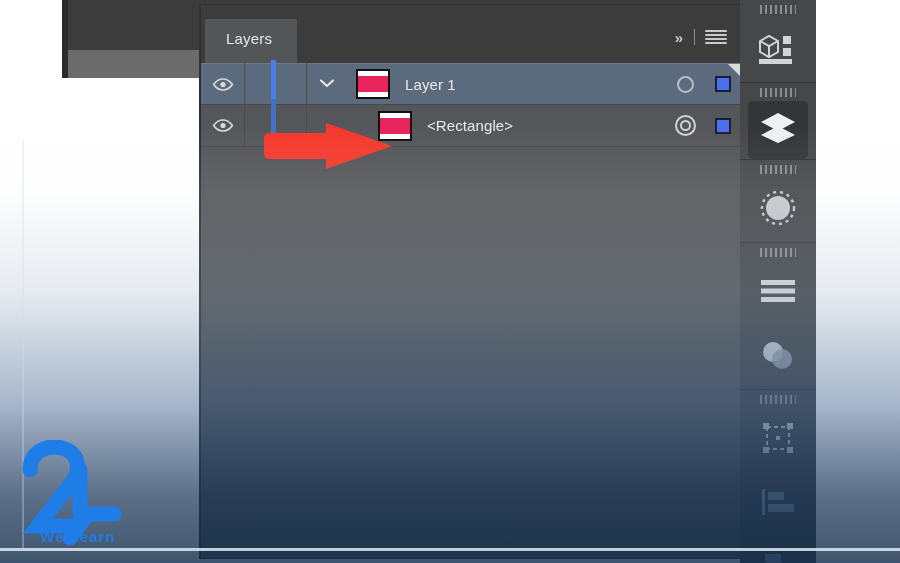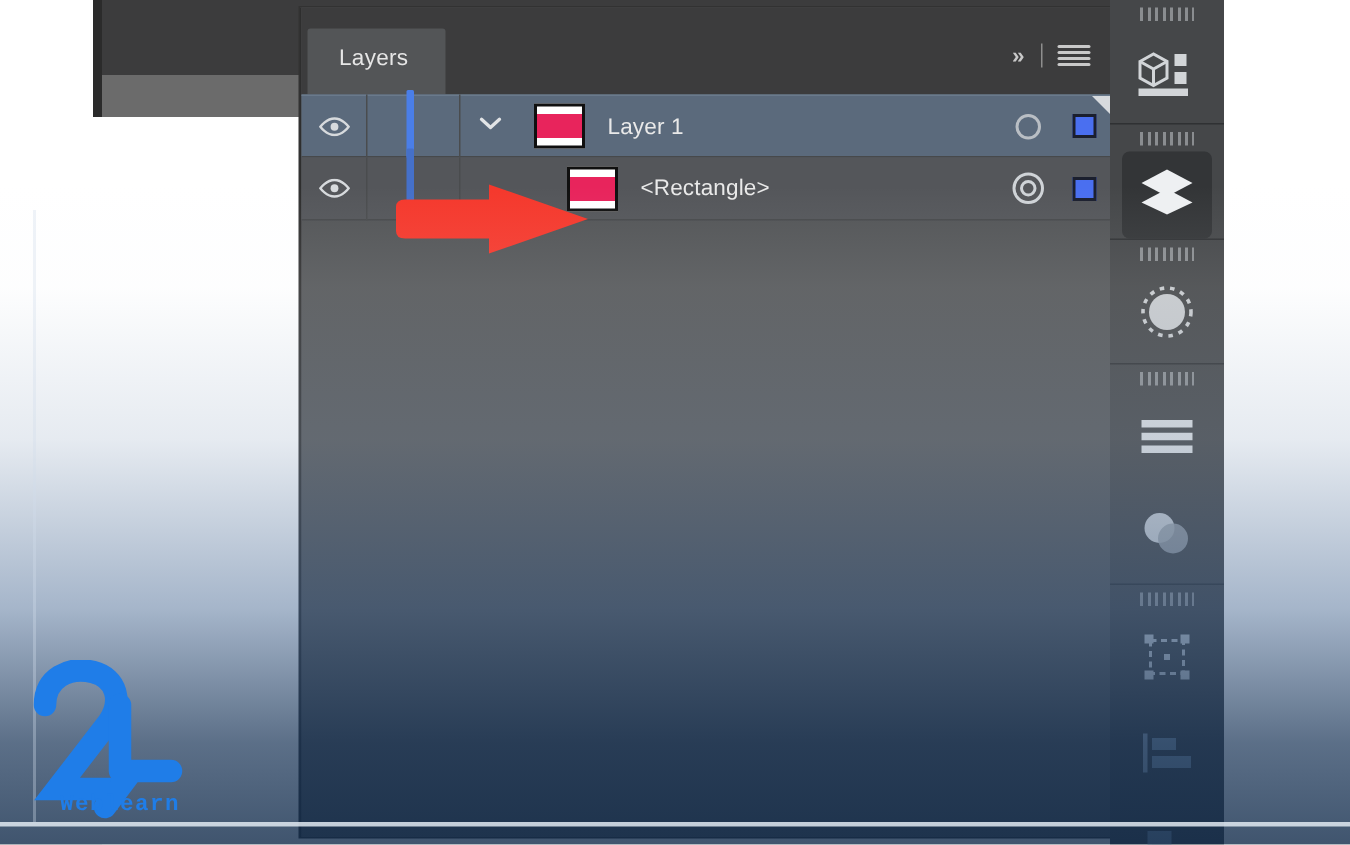--- a/index.html
+++ b/index.html
@@ -103,21 +103,21 @@
       rgba(60,95,140,0.46) 72%,
       rgba(22,50,85,0.70) 88%,
       rgba(16,42,74,0.80) 100%);}
   .overlay-frame{position:absolute;left:0;top:0;width:900px;height:563px;pointer-events:none;}
   .frame-line{position:absolute;left:0;top:548px;width:900px;height:3px;background:rgba(226,234,242,0.85);}
   .frame-left{position:absolute;left:22px;top:140px;width:2px;height:408px;background:rgba(210,222,234,0.35);}
 
   
   .wm{position:absolute;left:18px;top:440px;width:120px;height:115px;}
   .wm-text{position:absolute;left:22px;top:88px;font-size:15px;font-weight:bold;color:#1f7de8;
-           letter-spacing:1px;font-family:Liberation Mono, monospace;}
+           letter-spacing:1px;font-family:Liberation Sans, sans-serif;}
 </style>
 </head>
 <body>
 
 <div id="stage">
 
   <div class="app-leftedge"></div>
   <div class="app-darkbar"></div>
   <div class="app-graybar"></div>
   <div class="app-canvas"></div>

